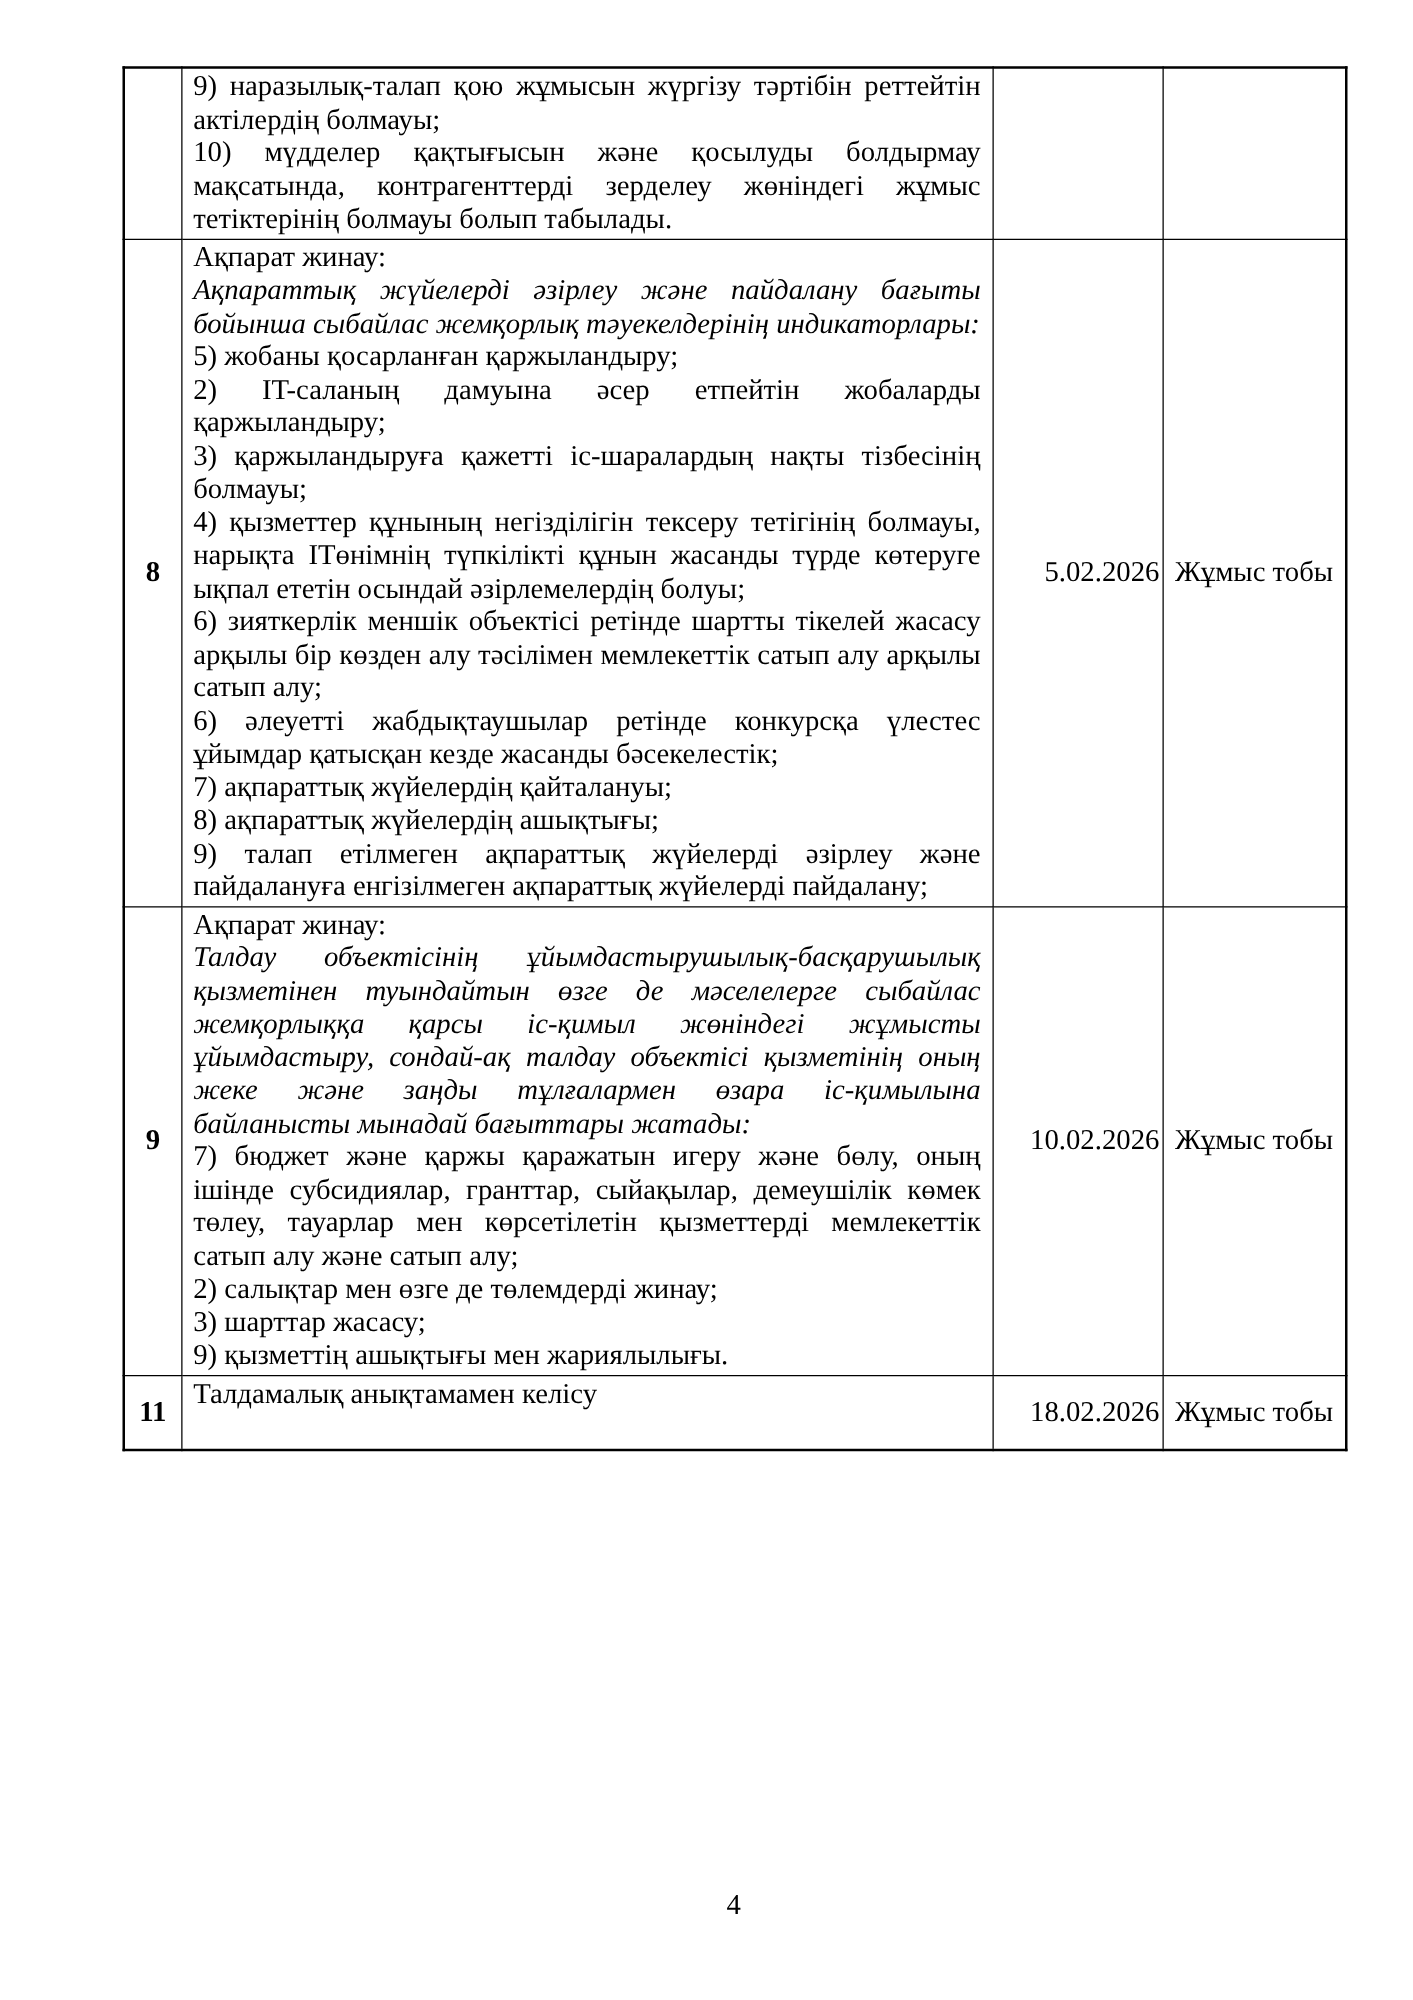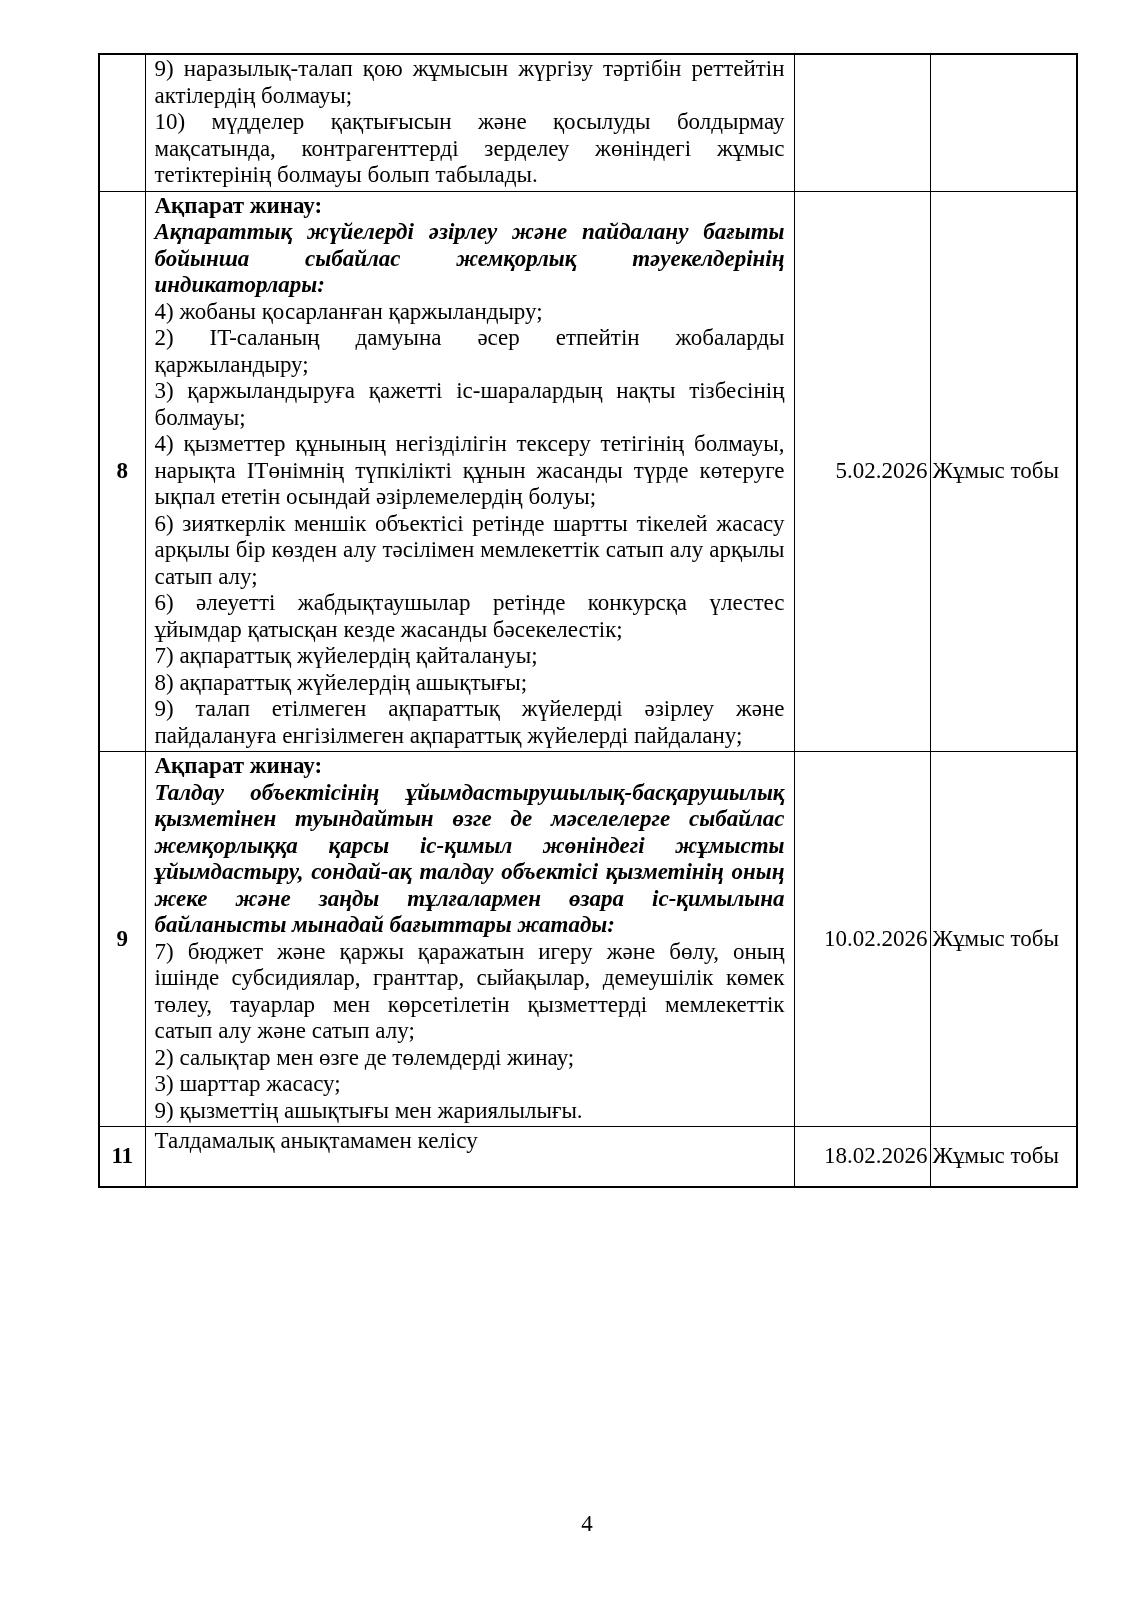--- a/index.html
+++ b/index.html
@@ -46,30 +46,31 @@
   td.c-main {
     vertical-align: top;
     padding: 1px 9px 2px 9px;
   }
   td.c-date {
     text-align: right;
     vertical-align: middle;
     padding: 0 2px;
   }
   td.c-exec {
+    text-align: center;
     vertical-align: middle;
     padding: 16px 2px;
   }
   p.para {
     margin: 0;
     text-align: justify;
     text-justify: inter-word;
   }
-  .style-bold { font-weight: bold; }
-  .style-bold-italic { font-weight: bold; font-style: italic; }
+  .style-bold { font-weight: normal; }
+  .style-bold-italic { font-weight: normal; font-style: italic; }
   .page-num {
     position: absolute;
     top: 1510px;
     left: 98px;
     width: 978px;
     text-align: center;
     font-size: 23px;
     line-height: 27px;
   }
 </style>
@@ -92,21 +93,21 @@
             <p class="para style-normal">10) мүдделер қақтығысын және қосылуды болдырмау мақсатында, контрагенттерді зерделеу жөніндегі жұмыс тетіктерінің болмауы болып табылады.</p>
           </td>
           <td class="c-date"></td>
           <td class="c-exec"></td>
         </tr>
         <tr>
           <td class="c-num">8</td>
           <td class="c-main">
             <p class="para style-bold">Ақпарат жинау:</p>
             <p class="para style-bold-italic">Ақпараттық жүйелерді әзірлеу және пайдалану бағыты бойынша сыбайлас жемқорлық тәуекелдерінің индикаторлары:</p>
-            <p class="para style-normal">4) жобаны қосарланған қаржыландыру;</p>
+            <p class="para style-normal">5) жобаны қосарланған қаржыландыру;</p>
             <p class="para style-normal">2) IT-саланың дамуына әсер етпейтін жобаларды қаржыландыру;</p>
             <p class="para style-normal">3) қаржыландыруға қажетті іс-шаралардың нақты тізбесінің болмауы;</p>
             <p class="para style-normal">4) қызметтер құнының негізділігін тексеру тетігінің болмауы, нарықта ITөнімнің түпкілікті құнын жасанды түрде көтеруге ықпал ететін осындай әзірлемелердің болуы;</p>
             <p class="para style-normal">6) зияткерлік меншік объектісі ретінде шартты тікелей жасасу арқылы бір көзден алу тәсілімен мемлекеттік сатып алу арқылы сатып алу;</p>
             <p class="para style-normal">6) әлеуетті жабдықтаушылар ретінде конкурсқа үлестес ұйымдар қатысқан кезде жасанды бәсекелестік;</p>
             <p class="para style-normal">7) ақпараттық жүйелердің қайталануы;</p>
             <p class="para style-normal">8) ақпараттық жүйелердің ашықтығы;</p>
             <p class="para style-normal">9) талап етілмеген ақпараттық жүйелерді әзірлеу және пайдалануға енгізілмеген ақпараттық жүйелерді пайдалану;</p>
           </td>
           <td class="c-date">5.02.2026</td>

